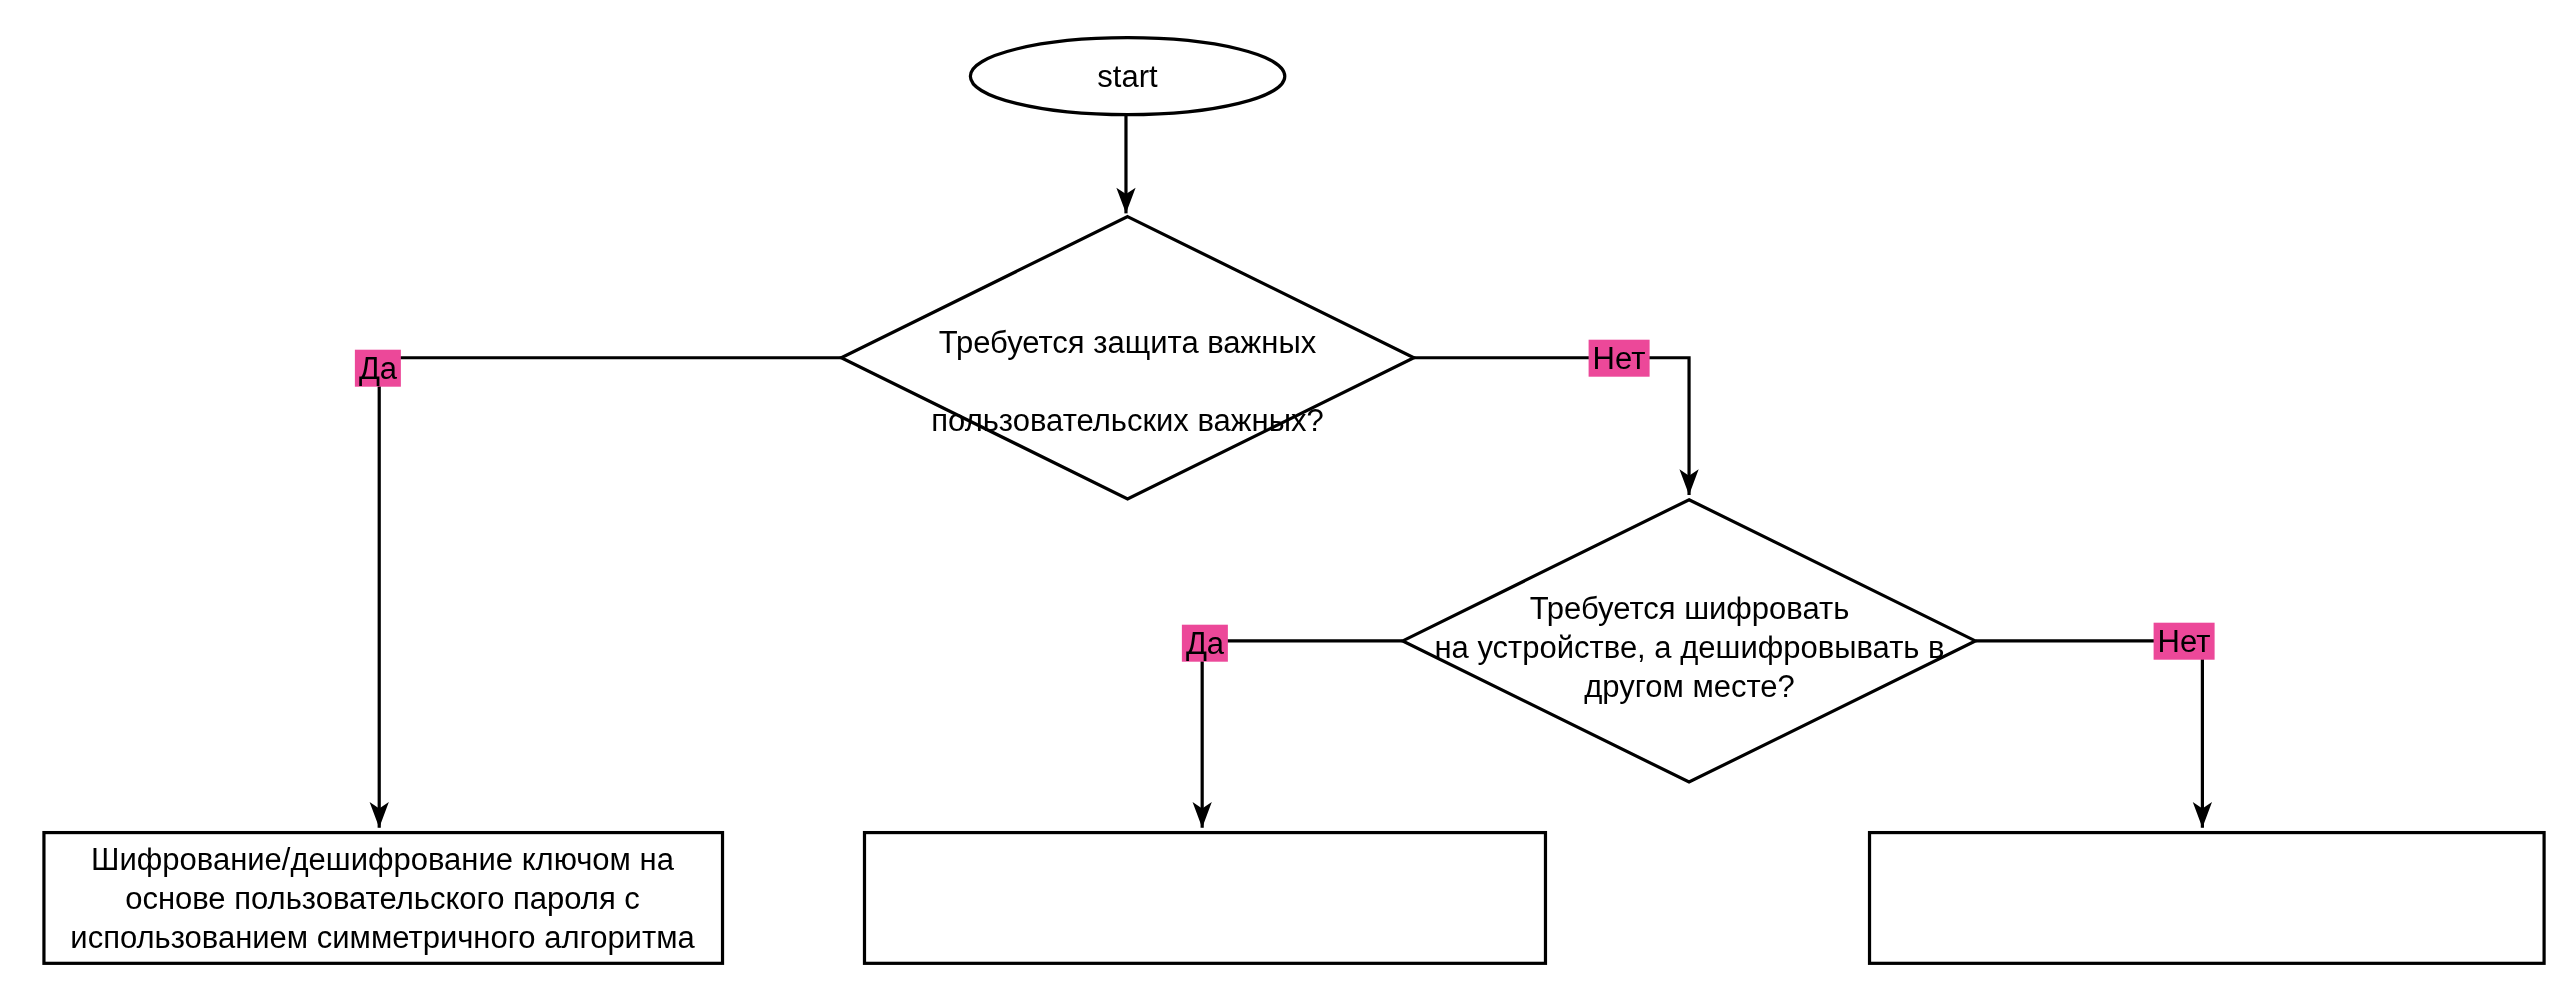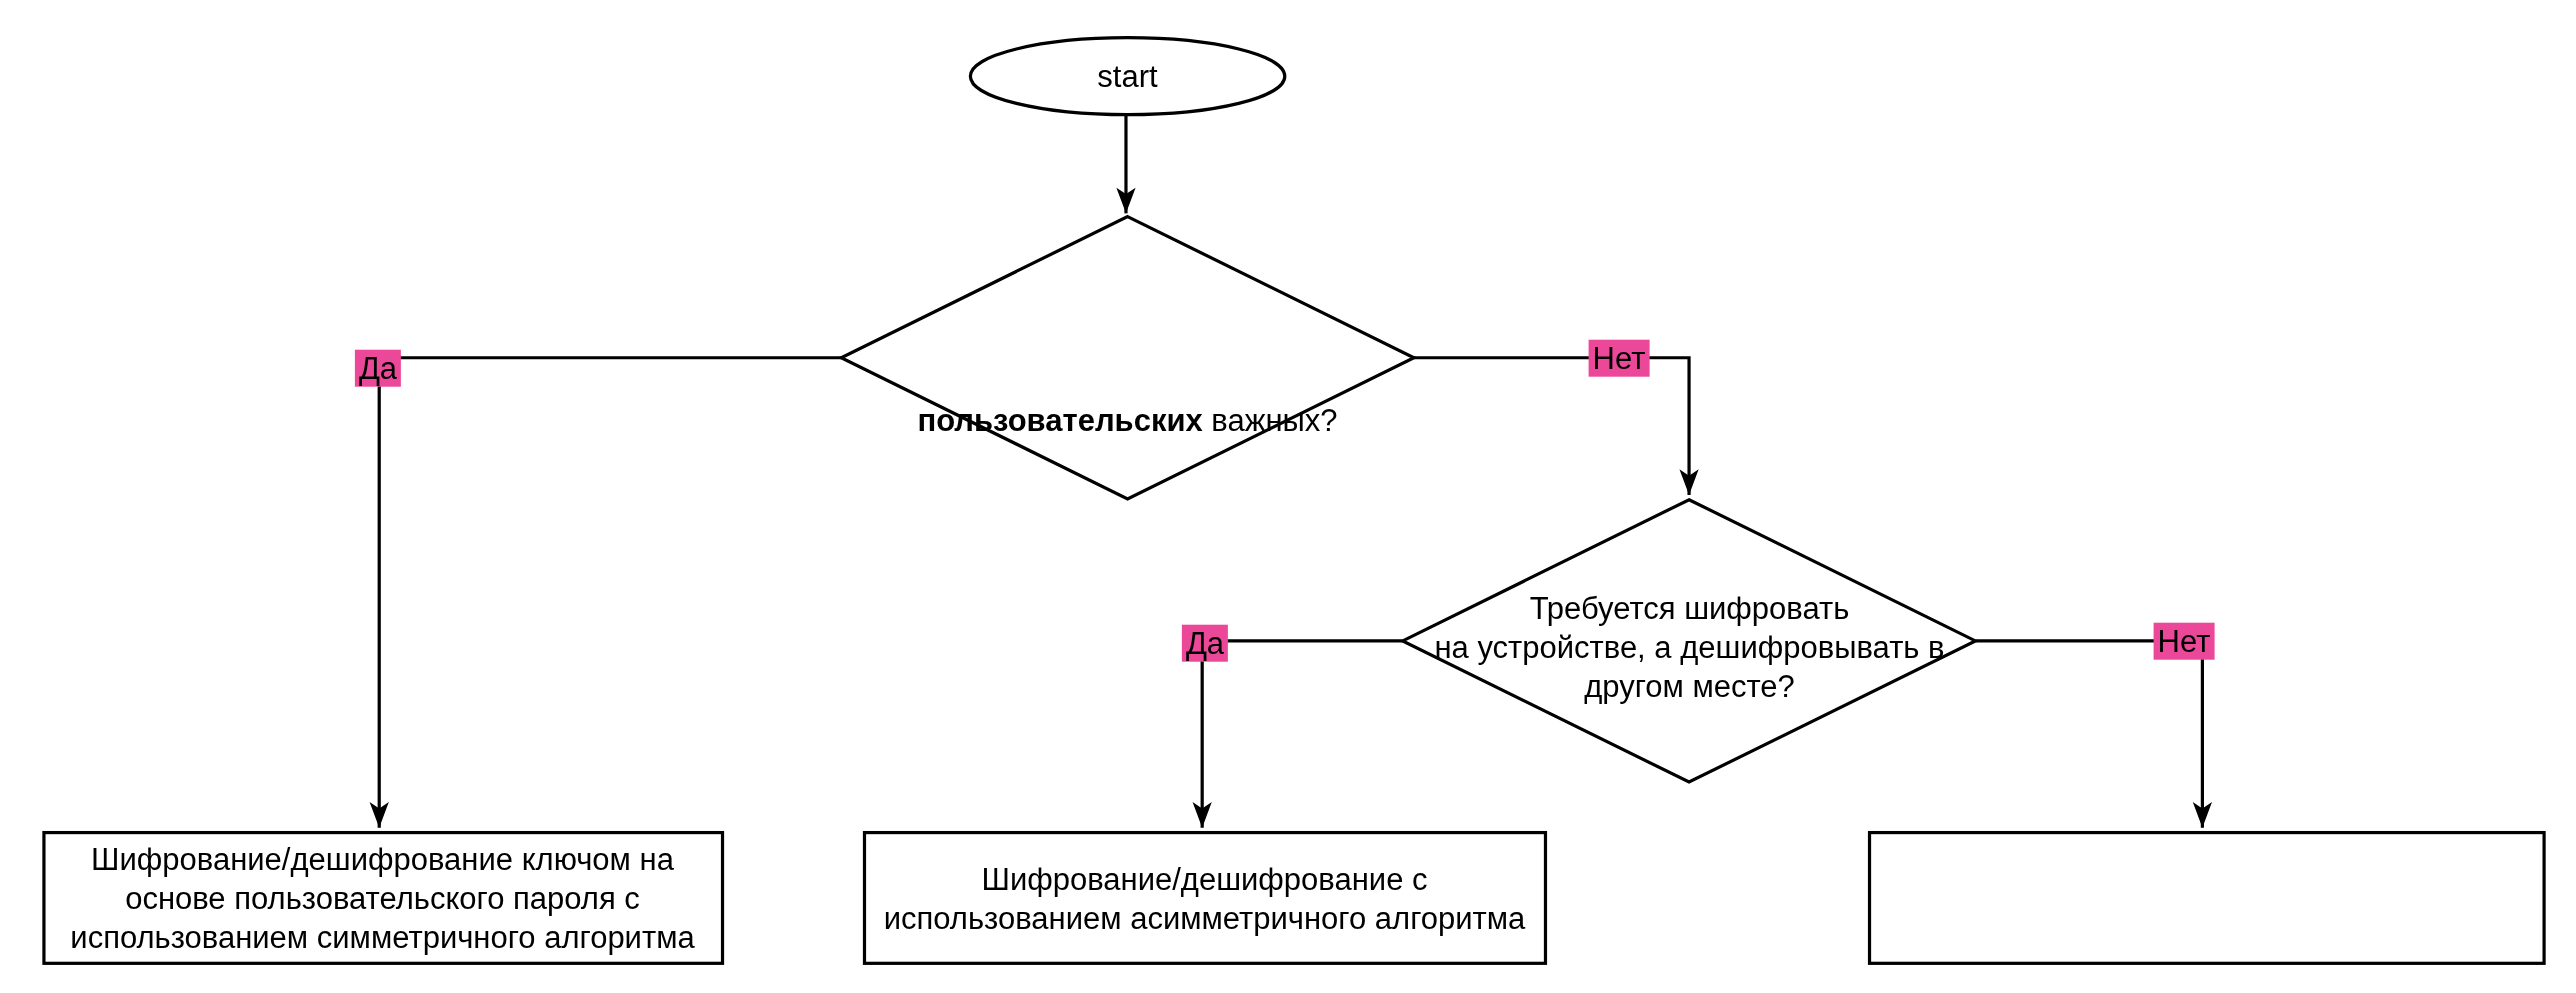--- a/index.html
+++ b/index.html
@@ -35,21 +35,21 @@
   .edge-label {
     position: absolute;
     transform: translate(-50%, -50%);
     background: #ec4899;
     padding: 0.8px 4px;
     font-size: 31px;
     line-height: 35px;
     white-space: nowrap;
     color: #000000;
   }
-  b { font-weight: bold; }
+  b { font-weight: normal; }
 </style>
 </head>
 <body>
 
 <div class="canvas">
 
   <svg width="2576" height="993" viewBox="0 0 3210 1238">
     <defs>
       <marker id="arrow" markerUnits="userSpaceOnUse" markerWidth="36" markerHeight="28" viewBox="0 0 36 28" refX="34" refY="14" orient="auto">
         <path d="M2,2 L34,14 L2,26 L10,14 Z" fill="#000000"></path>
@@ -69,41 +69,37 @@
     <rect x="1077" y="1038" width="849" height="163" fill="#ffffff" stroke="#000000" stroke-width="4"></rect>
     <rect x="2330" y="1038" width="841" height="163" fill="#ffffff" stroke="#000000" stroke-width="4"></rect>
   </svg>
 
   <div class="node-label" style="left:970px; top:38px; width:315px; height:77px;">
     <div class="inner">start</div>
   </div>
 
   <div class="node-label" style="left:841px; top:221px; width:573px; height:282px;">
     <div class="inner">
-      <br>
+      <span>Требуется защита важных</span><br>
       <b>пользовательских</b><span> важных?</span>
     </div>
   </div>
 
   <div class="node-label" style="left:1379px; top:506px; width:621px; height:282px;align-items:center;">
     <div class="inner">Требуется шифровать
 на устройстве, а дешифровывать в
 другом месте?</div>
   </div>
 
   <div class="node-label" style="left:43px; top:833px; width:679px; height:131px;text-align:center;">
     <div class="inner">Шифрование/дешифрование ключом на
 основе пользовательского пароля с
 использованием симметричного алгоритма</div>
   </div>
 
-  <div class="node-label" style="left:864px; top:833px; width:681px; height:131px;">
-    <div class="inner">Шифрование/дешифрование с
-использованием асимметричного алгоритма</div>
-  </div>
 
 
   <div class="edge-label" style="left:378px; top:368px;">Да</div>
   <div class="edge-label" style="left:1619px; top:358px;">Нет</div>
   <div class="edge-label" style="left:1205px; top:643px;">Да</div>
   <div class="edge-label" style="left:2184px; top:641px;">Нет</div>
 
 </div>
 
 

